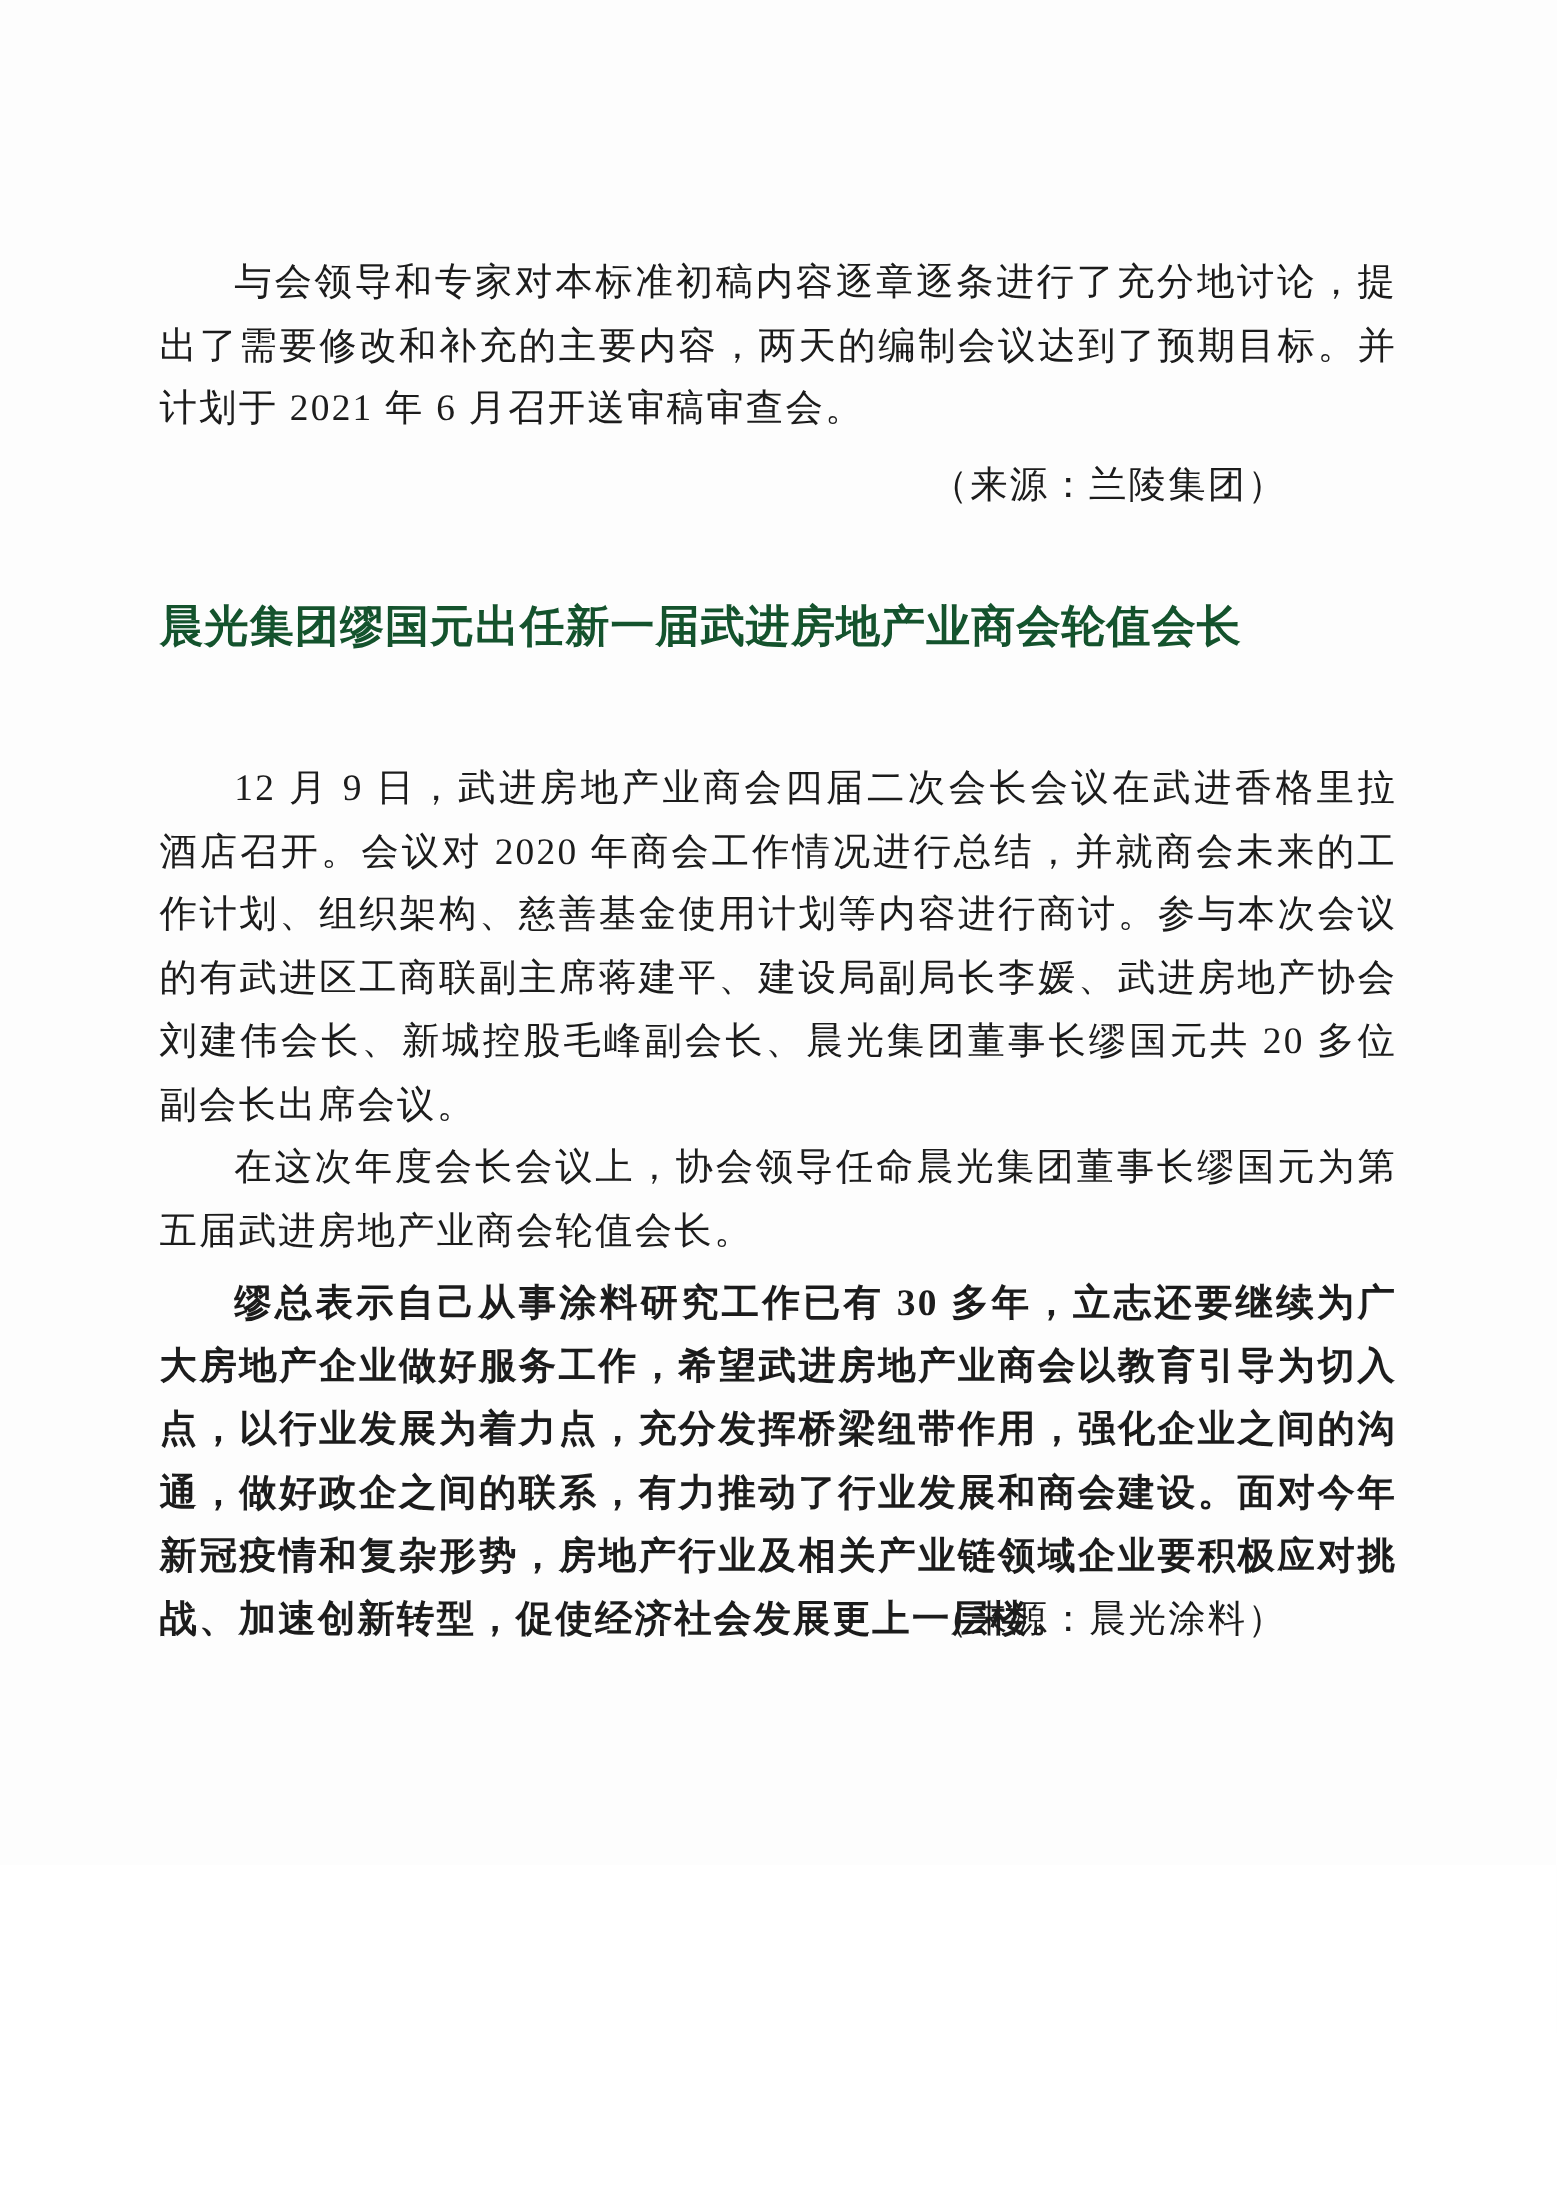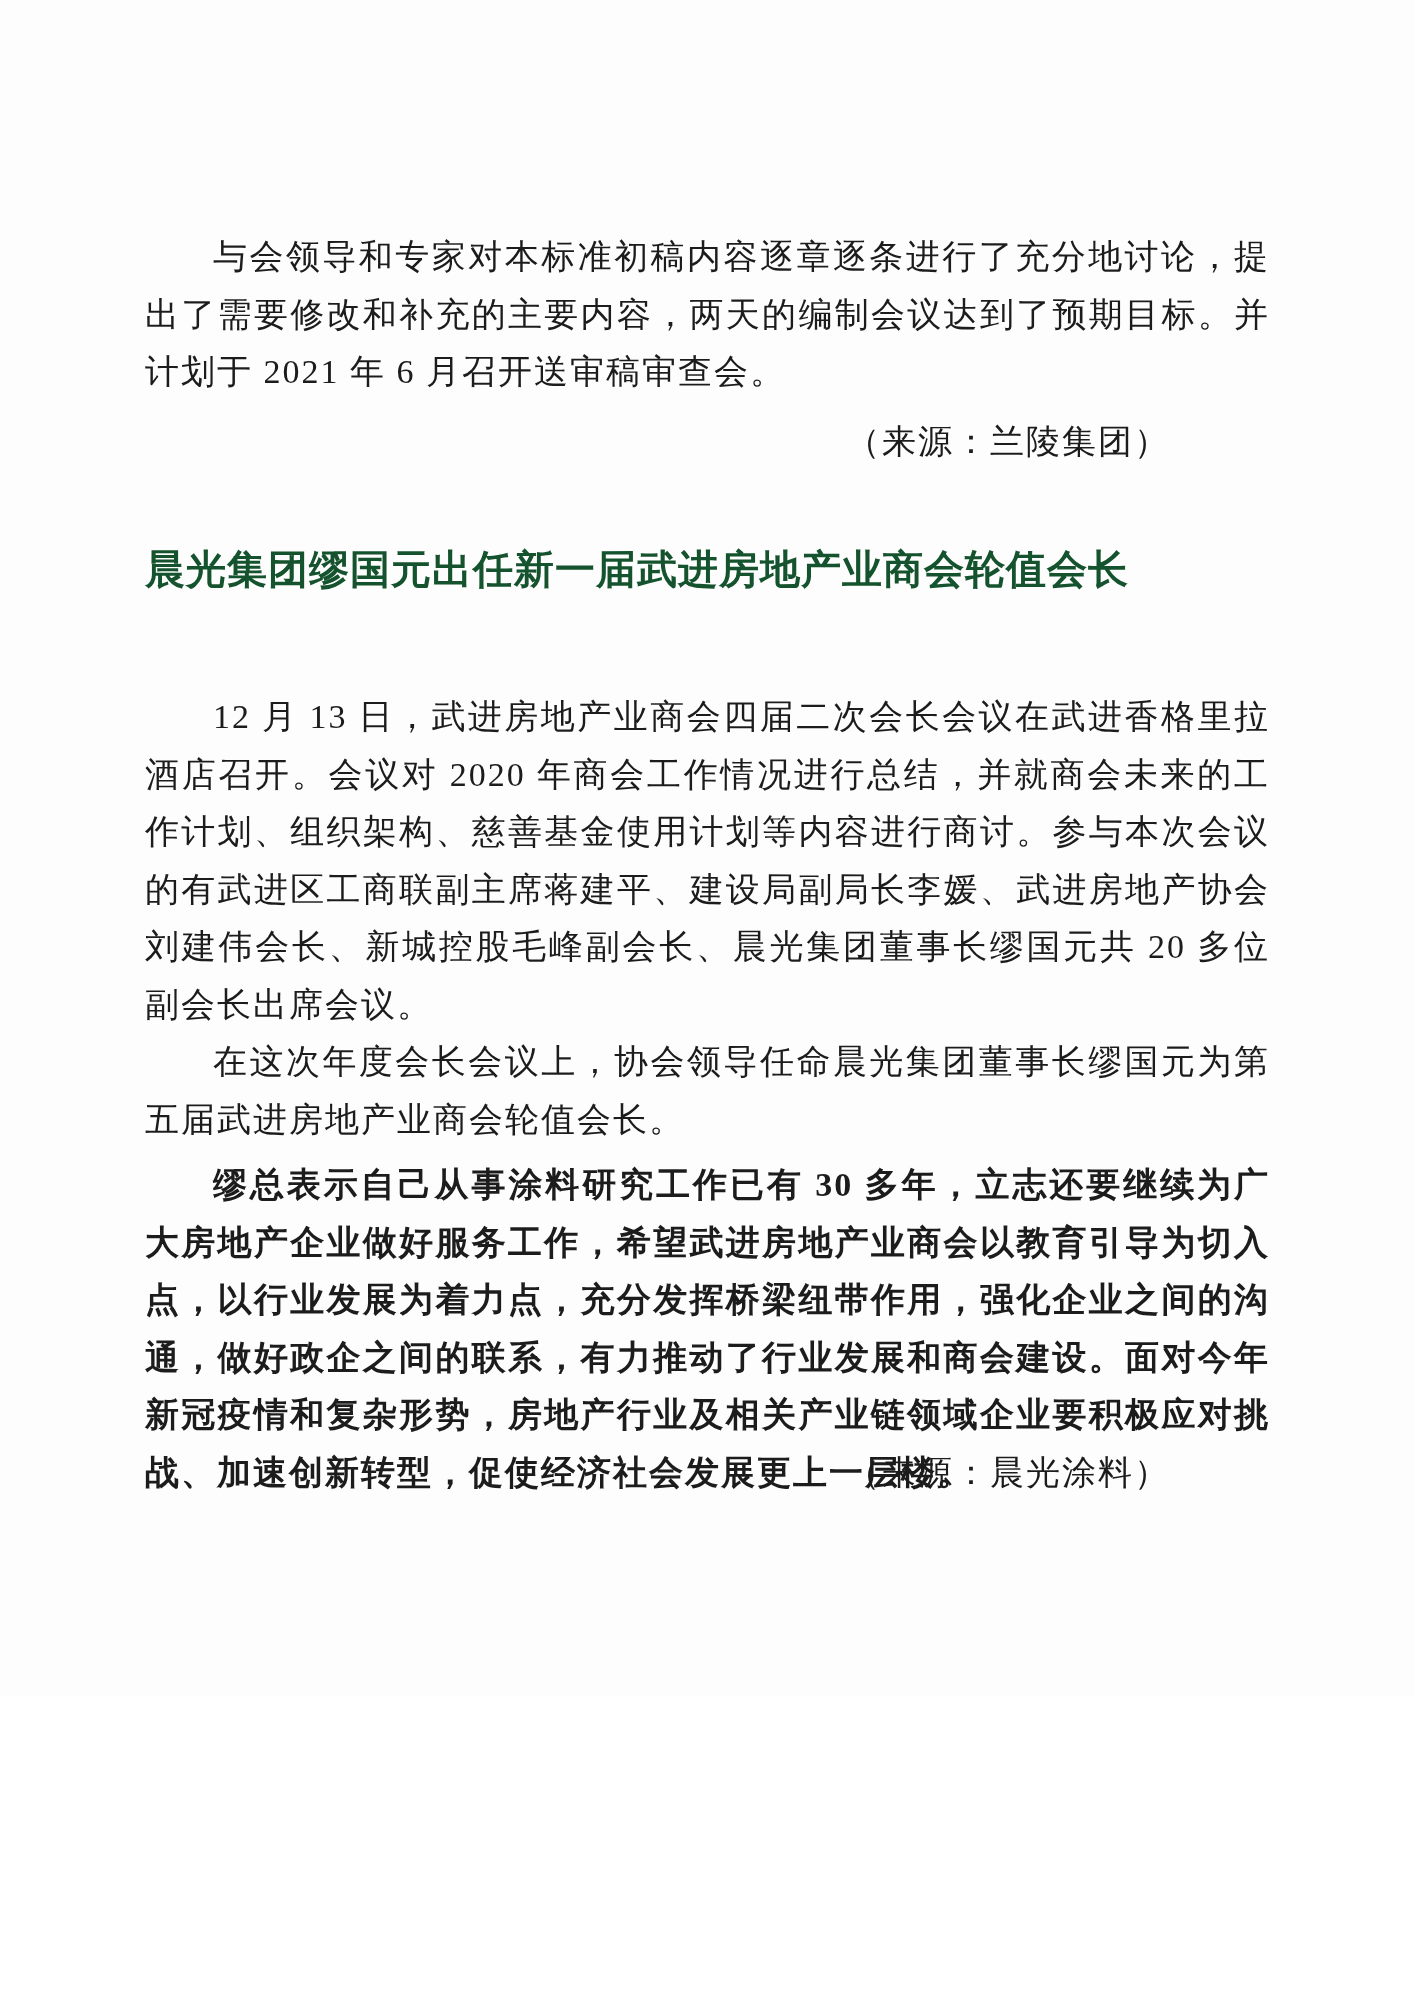--- a/index.html
+++ b/index.html
@@ -74,21 +74,21 @@
 
 <div class="page">
   <div class="content">
 
     <p class="body-par">与会领导和专家对本标准初稿内容逐章逐条进行了充分地讨论，提出了需要修改和补充的主要内容，两天的编制会议达到了预期目标。并计划于 2021 年 6 月召开送审稿审查会。</p>
 
     <p class="source-line">（来源：兰陵集团）</p>
 
     <h1 class="article-title">晨光集团缪国元出任新一届武进房地产业商会轮值会长</h1>
 
-    <p class="body-par">12 月 13 日，武进房地产业商会四届二次会长会议在武进香格里拉酒店召开。会议对 2020 年商会工作情况进行总结，并就商会未来的工作计划、组织架构、慈善基金使用计划等内容进行商讨。参与本次会议的有武进区工商联副主席蒋建平、建设局副局长李媛、武进房地产协会刘建伟会长、新城控股毛峰副会长、晨光集团董事长缪国元共 20 多位副会长出席会议。</p>
+    <p class="body-par">12 月 9 日，武进房地产业商会四届二次会长会议在武进香格里拉酒店召开。会议对 2020 年商会工作情况进行总结，并就商会未来的工作计划、组织架构、慈善基金使用计划等内容进行商讨。参与本次会议的有武进区工商联副主席蒋建平、建设局副局长李媛、武进房地产协会刘建伟会长、新城控股毛峰副会长、晨光集团董事长缪国元共 20 多位副会长出席会议。</p>
 
     <p class="body-par">在这次年度会长会议上，协会领导任命晨光集团董事长缪国元为第五届武进房地产业商会轮值会长。</p>
 
     <p class="body-par par-spacer-sm">缪总表示自己从事涂料研究工作已有 30 多年，立志还要继续为广大房地产企业做好服务工作，希望武进房地产业商会以教育引导为切入点，以行业发展为着力点，充分发挥桥梁纽带作用，强化企业之间的沟通，做好政企之间的联系，有力推动了行业发展和商会建设。面对今年新冠疫情和复杂形势，房地产行业及相关产业链领域企业要积极应对挑战、加速创新转型，促使经济社会发展更上一层楼。</p>
 
 
     <p class="source-inline">（来源：晨光涂料）</p>
 
   </div>
 

